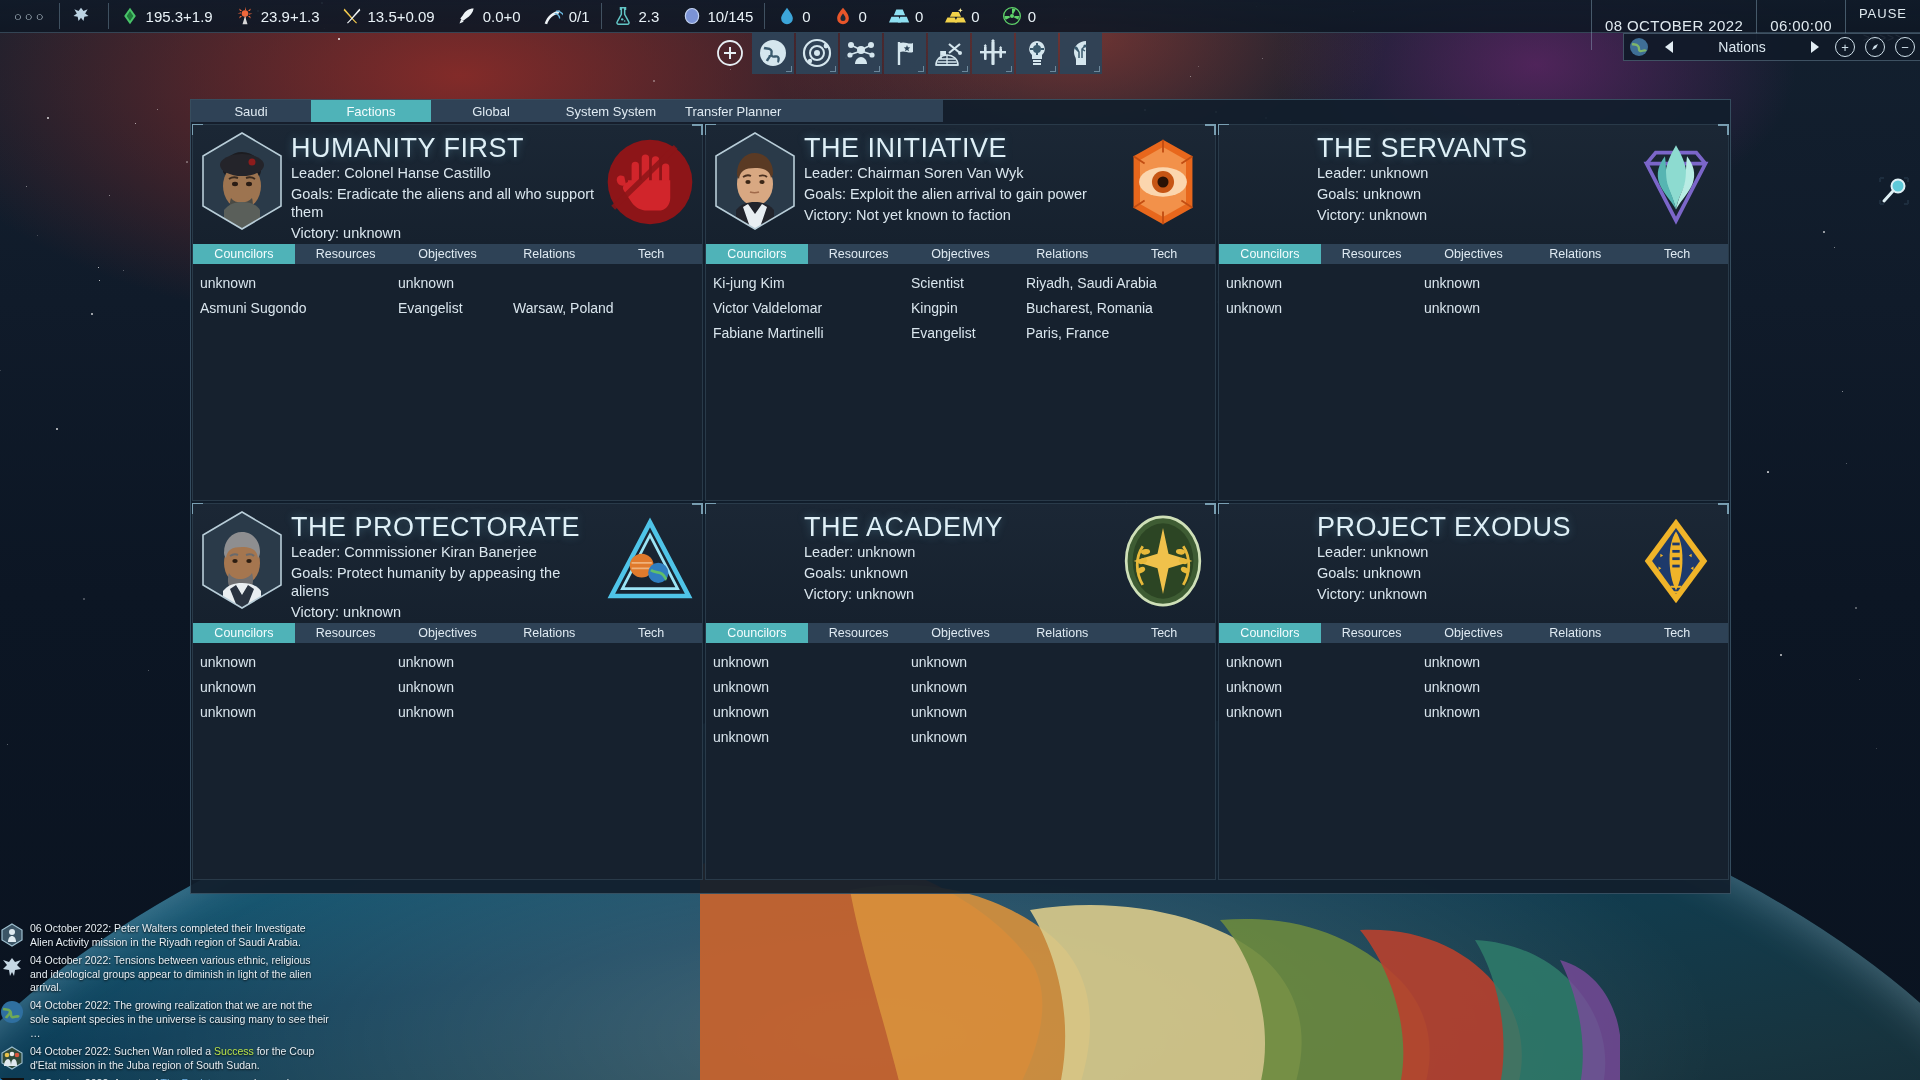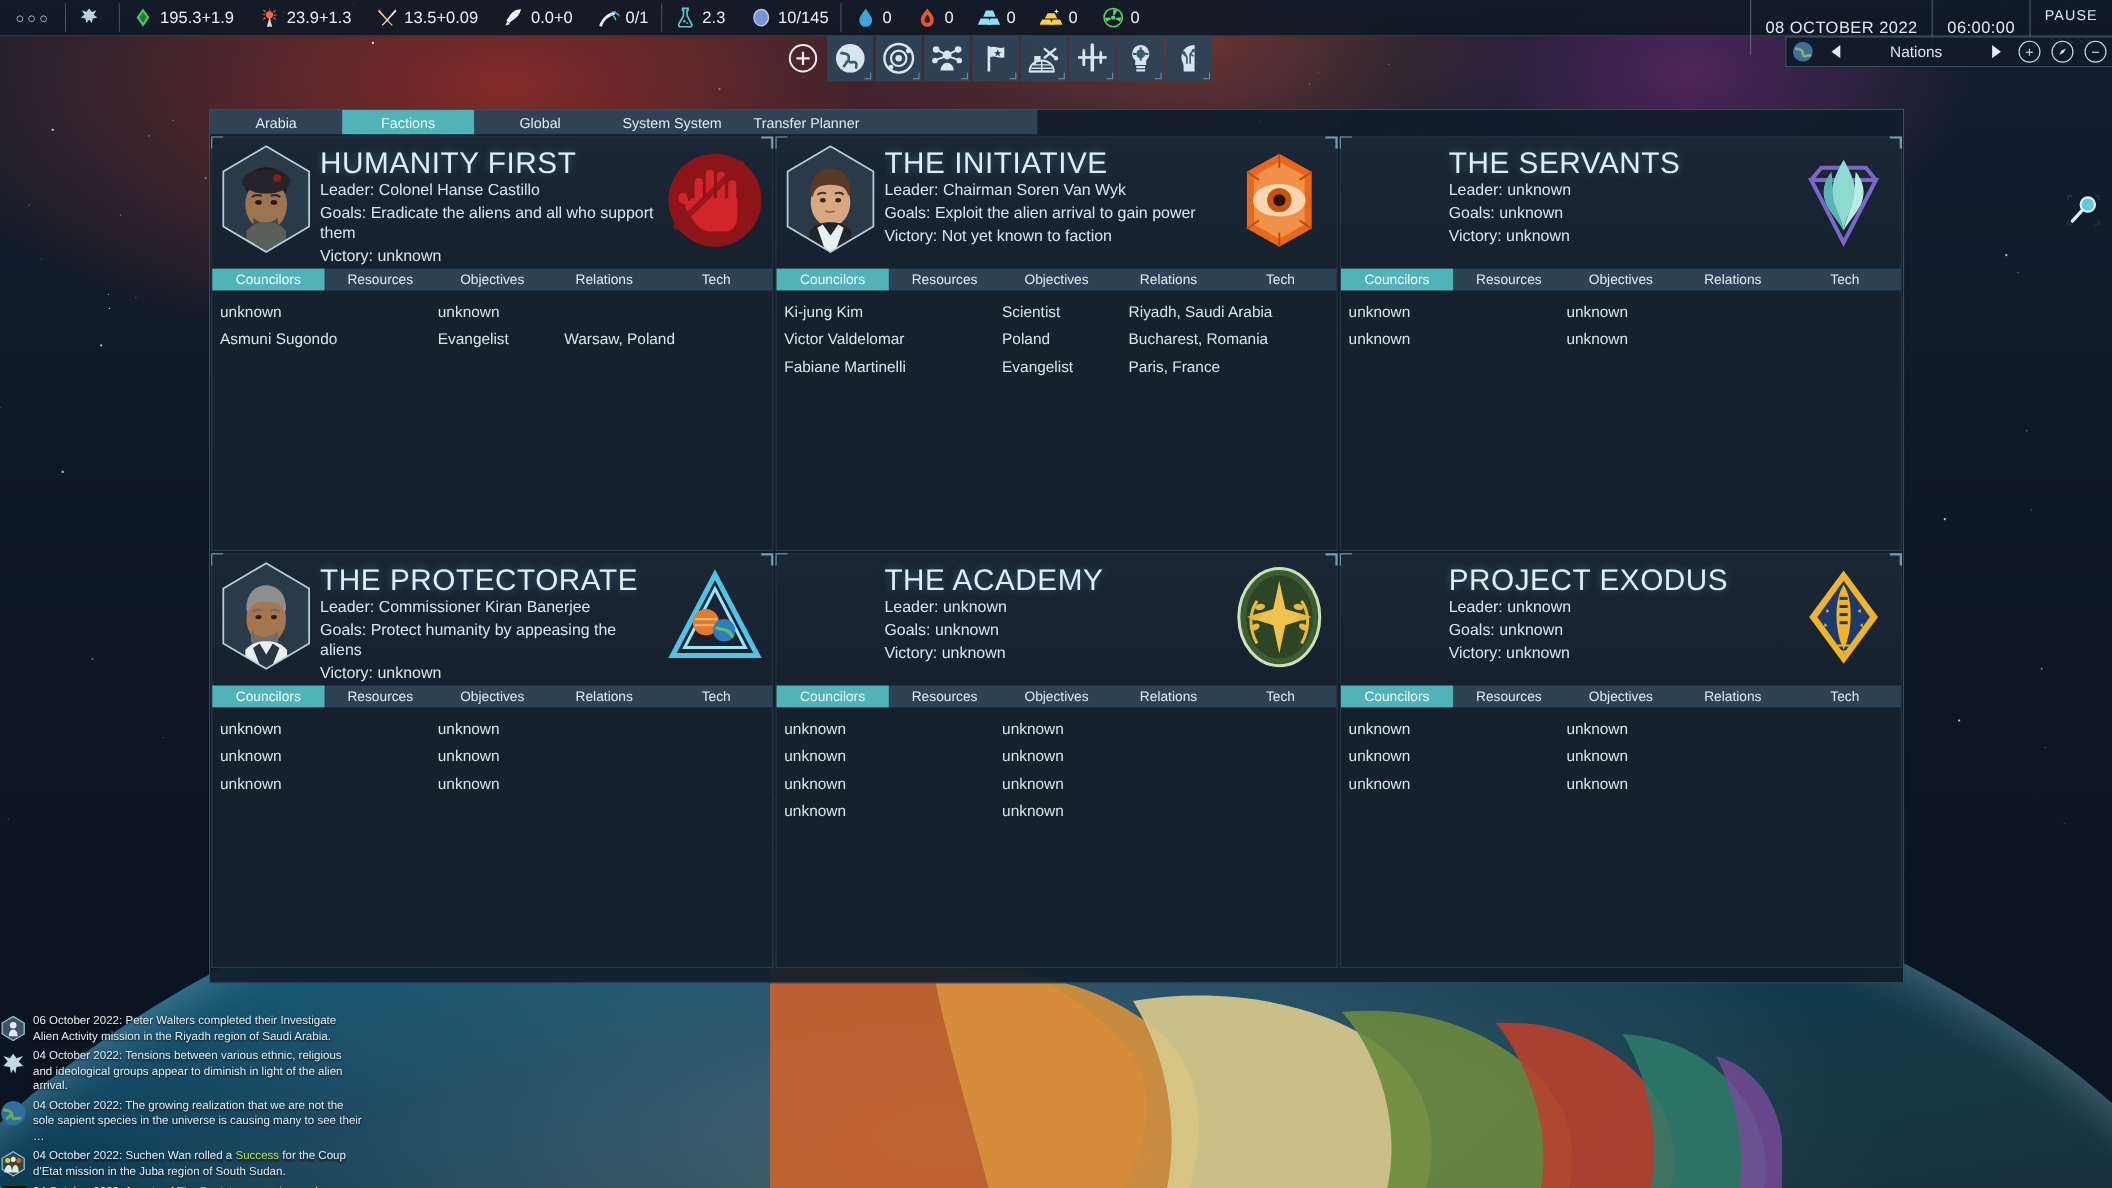--- a/index.html
+++ b/index.html
@@ -585,21 +585,21 @@
     <path d="M16 17L7 27" stroke="#dff0f5" stroke-width="3" stroke-linecap="round"></path>
     <g stroke="#1d2d3e" stroke-width="2" fill="none">
       <path d="M3 4h4M3 4v4M31 4h-4M31 4v4M3 30h4M3 30v-4M31 30h-4M31 30v-4"></path>
     </g>
   </svg>
 </div>
 
 <div id="intel">
 
   <div id="tabs">
-    <div class="tab">Arabia</div>
+    <div class="tab">Saudi</div>
     <div class="tab active">Factions</div>
     <div class="tab">Global</div>
     <div class="tab">System System</div>
     <div class="tab">Transfer Planner</div>
   </div>
 
   <div id="grid">
       <div class="fcard">
       <div class="fhead">
         <div class="portrait"><svg class="hexclip" viewBox="0 0 86 98">
@@ -705,21 +705,21 @@
           <div class="subtab">Tech</div>
         </div>
       <div class="ctable">
           <div class="crow">
          <div class="c1">Ki-jung Kim</div>
          <div class="c2">Scientist</div>
          <div class="c3">Riyadh, Saudi Arabia</div>
        </div>
           <div class="crow">
          <div class="c1">Victor Valdelomar</div>
-         <div class="c2">Poland</div>
+         <div class="c2">Kingpin</div>
          <div class="c3">Bucharest, Romania</div>
        </div>
           <div class="crow">
          <div class="c1">Fabiane Martinelli</div>
          <div class="c2">Evangelist</div>
          <div class="c3">Paris, France</div>
        </div>
         </div>
     </div>
       <div class="fcard">

